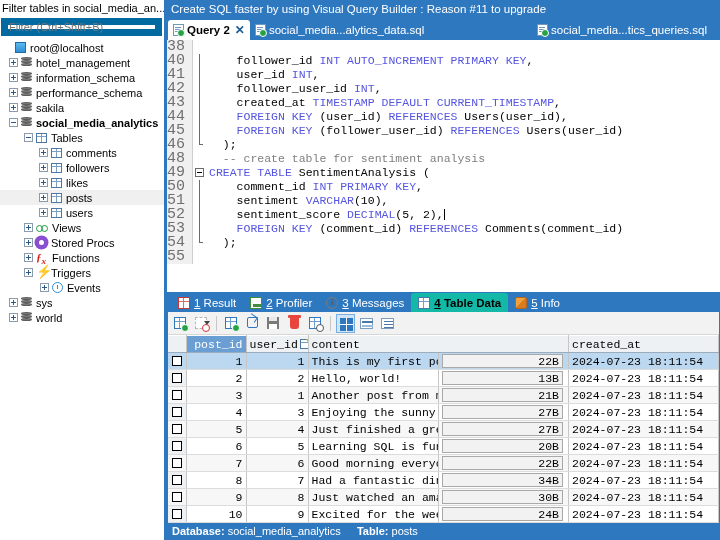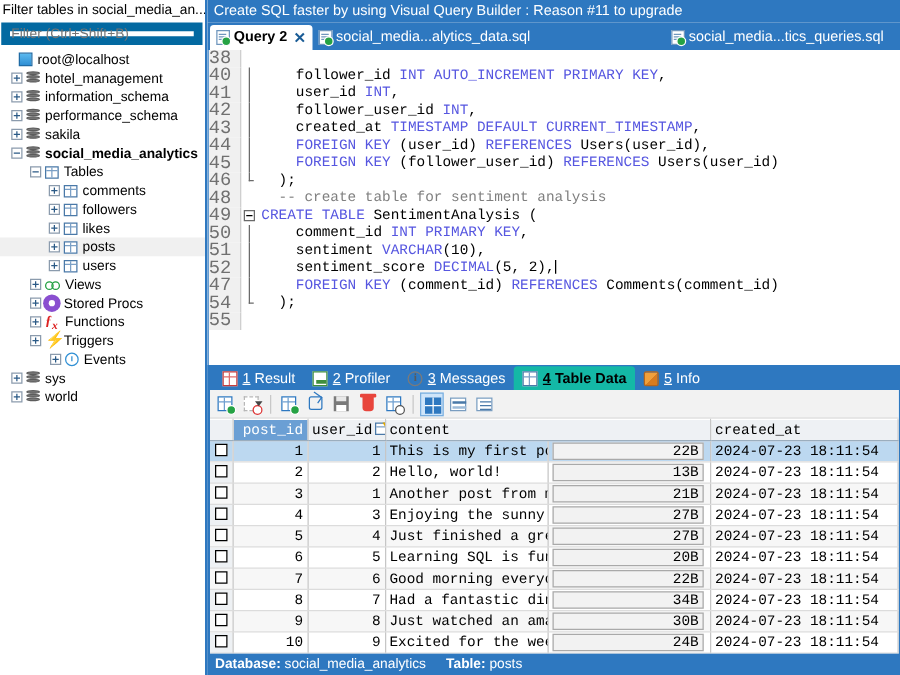--- a/index.html
+++ b/index.html
@@ -584,21 +584,21 @@
         <span class="code">    sentiment <span class="kw">VARCHAR</span>(10),</span>
       </div>
 
       <div class="code-row">
         <span class="gutter">52</span>
         <span class="fold"><span class="fold-line"></span></span>
         <span class="code">    sentiment_score <span class="kw">DECIMAL</span>(5, 2),<span class="caret"></span></span>
       </div>
 
       <div class="code-row">
-        <span class="gutter">47</span>
+        <span class="gutter">53</span>
         <span class="fold"><span class="fold-line"></span></span>
         <span class="code">    <span class="kw">FOREIGN KEY</span> (comment_id) <span class="kw">REFERENCES</span> Comments(comment_id)</span>
       </div>
 
       <div class="code-row">
         <span class="gutter">54</span>
         <span class="fold"><span class="fold-end"></span></span>
         <span class="code">  );</span>
       </div>
 

